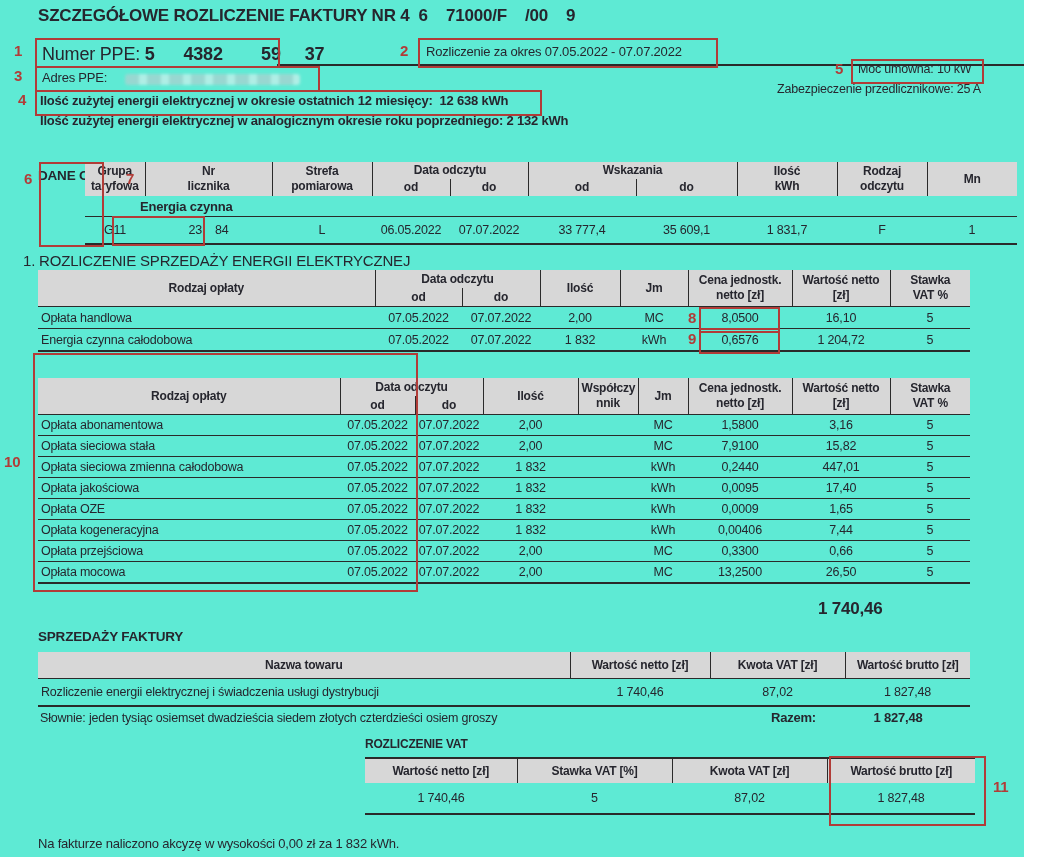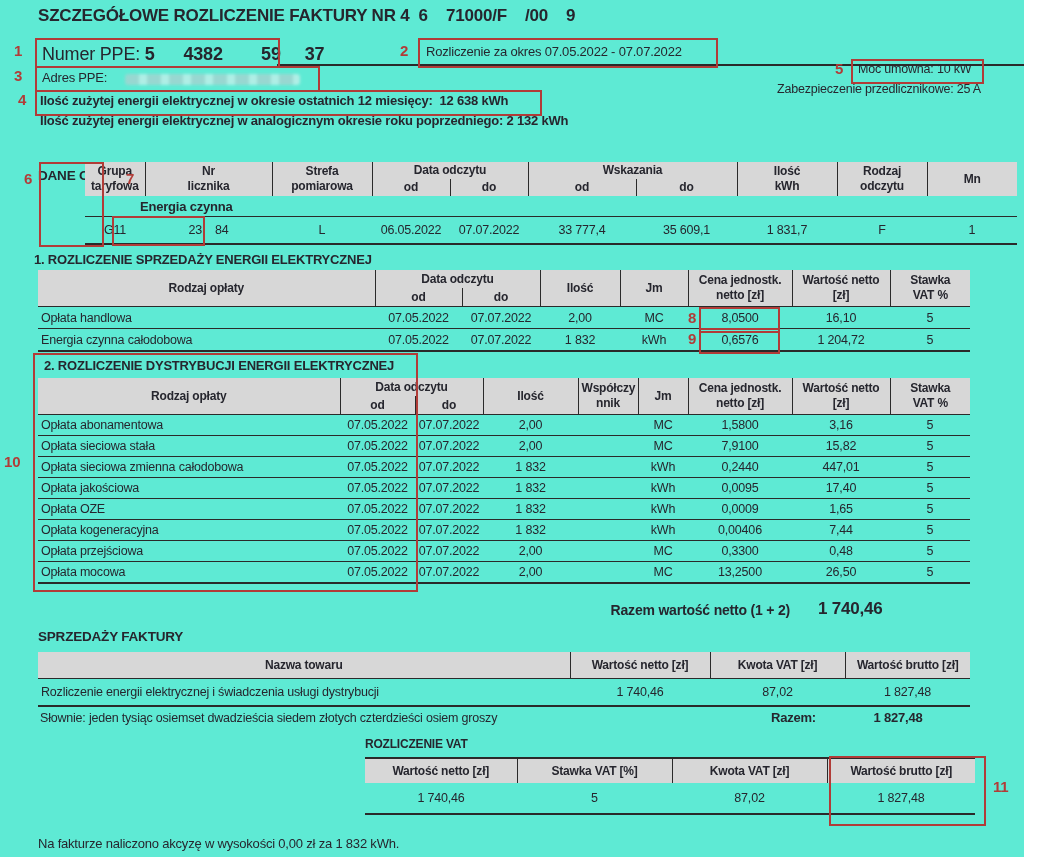--- a/index.html
+++ b/index.html
@@ -23,21 +23,21 @@
   #adres-ppe{left:42px;top:70px;font-size:13px;}
   #adres-redacted{left:125px;top:74px;width:175px;height:11px;border-radius:3px;
       background:repeating-linear-gradient(90deg,#c9c9cf 0 14px,#f2f2f4 14px 22px);
       filter:blur(1.5px);opacity:.55;}
   #moc-umowna{left:858px;top:62px;font-size:12.5px;}
   #zabezpieczenie{left:700px;top:82px;width:281px;text-align:right;font-size:12.5px;}
   #zuzycie-12m{left:40px;top:93px;font-size:13px;font-weight:bold;white-space:pre;}
   #zuzycie-poprz{left:40px;top:113px;font-size:13px;font-weight:bold;}
 
   #dane-title{left:38px;top:140px;font-size:13.5px;font-weight:bold;margin-top:28px;}
-  #sec1-title{left:34px;top:252px;font-size:13px;font-weight:bold;}
+  #sec1-title{left:23px;top:252px;font-size:15px;font-weight:normal;}
   #sec2-title{left:44px;top:358px;font-size:13px;font-weight:bold;}
   #skladowe-title{left:38px;top:629px;font-size:13.5px;font-weight:bold;}
   #vat-title{left:365px;top:737px;font-size:12px;font-weight:bold;}
   #footer-note{left:38px;top:836px;font-size:13px;}
 
   table{border-collapse:collapse;table-layout:fixed;}
   th,td{padding:0 3px;overflow:hidden;}
   th{background:var(--header-gray);font-size:12px;font-weight:bold;text-align:center;
      white-space:pre-line;line-height:1.25;border-right:1px solid var(--line);}
   th.last{border-right:none;}
@@ -216,21 +216,20 @@
         <td>07.07.2022</td>
         <td>1 832</td>
         <td>kWh</td>
         <td>0,6576</td>
         <td>1 204,72</td>
         <td>5</td>
       </tr>
     </tbody>
   </table>
 
-  <div id="sec2-title" class="abs">2. ROZLICZENIE DYSTRYBUCJI ENERGII ELEKTRYCZNEJ</div>
   <table id="sec2-table" class="abs">
     <colgroup>
         <col style="width:302px">
         <col style="width:75px">
         <col style="width:68px">
         <col style="width:95px">
         <col style="width:60px">
         <col style="width:50px">
         <col style="width:104px">
         <col style="width:98px">
@@ -324,38 +323,37 @@
           <td>5</td>
         </tr>
       <tr>
           <td class="l">Opłata przejściowa</td>
           <td>07.05.2022</td>
           <td>07.07.2022</td>
           <td>2,00</td>
           <td></td>
           <td>MC</td>
           <td>0,3300</td>
-          <td>0,48</td>
+          <td>0,66</td>
           <td>5</td>
         </tr>
       <tr>
           <td class="l">Opłata mocowa</td>
           <td>07.05.2022</td>
           <td>07.07.2022</td>
           <td>2,00</td>
           <td></td>
           <td>MC</td>
           <td>13,2500</td>
           <td>26,50</td>
           <td>5</td>
         </tr>
     </tbody>
   </table>
 
-  <div id="razem-netto-label" class="abs">Razem wartość netto (1 + 2)</div>
   <div id="razem-netto-value" class="abs">1 740,46</div>
 
   <div id="skladowe-title" class="abs">SPRZEDAŻY FAKTURY</div>
   <table id="skladowe-table" class="abs">
     <colgroup>
         <col style="width:532px">
         <col style="width:140px">
         <col style="width:135px">
         <col style="width:125px">
       </colgroup>

